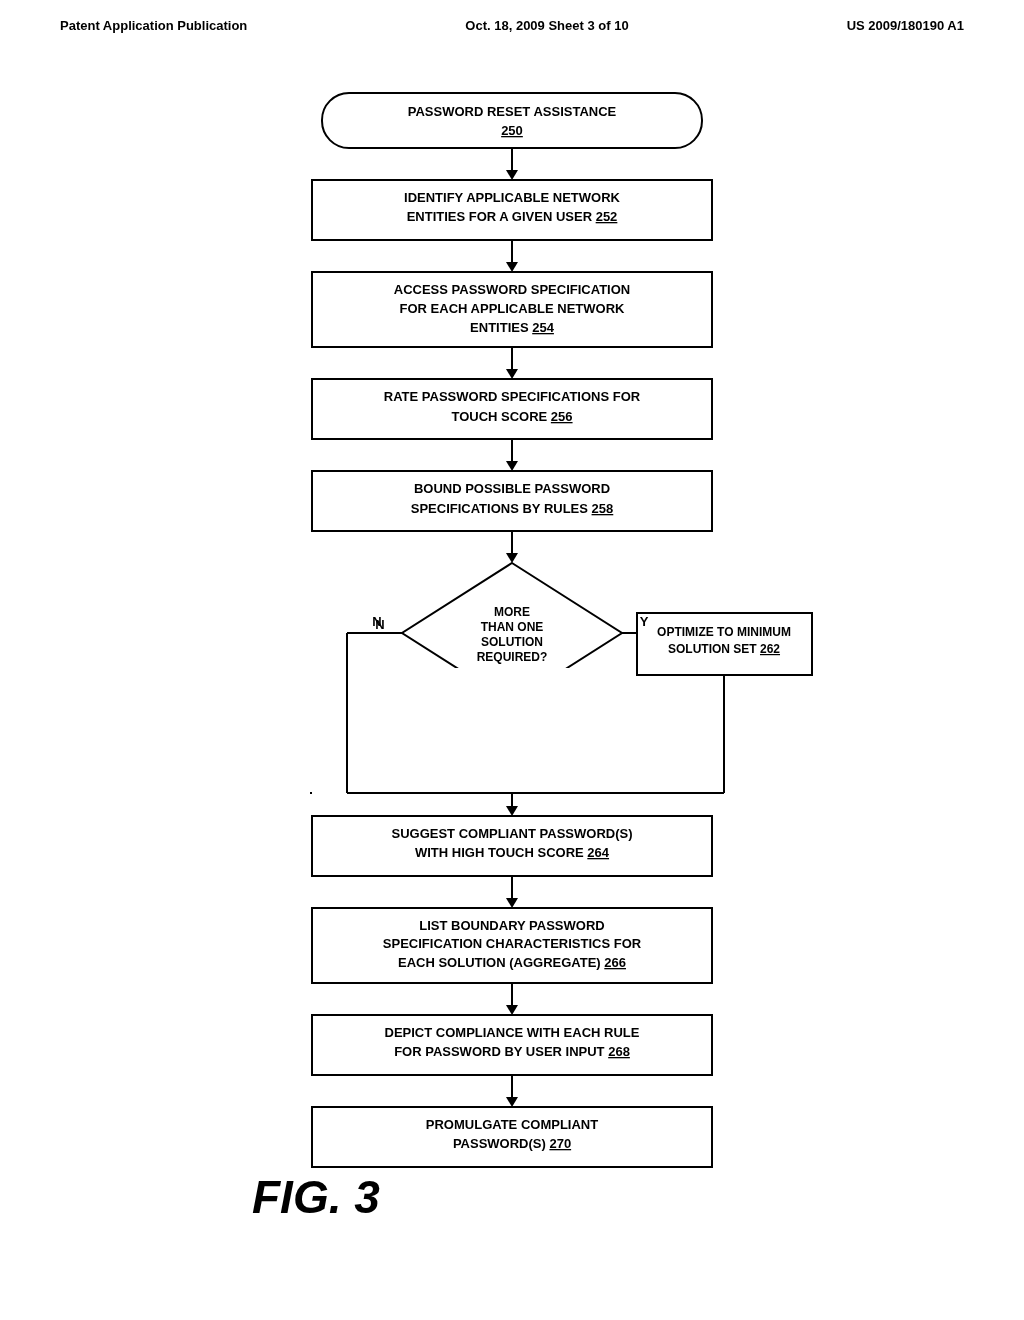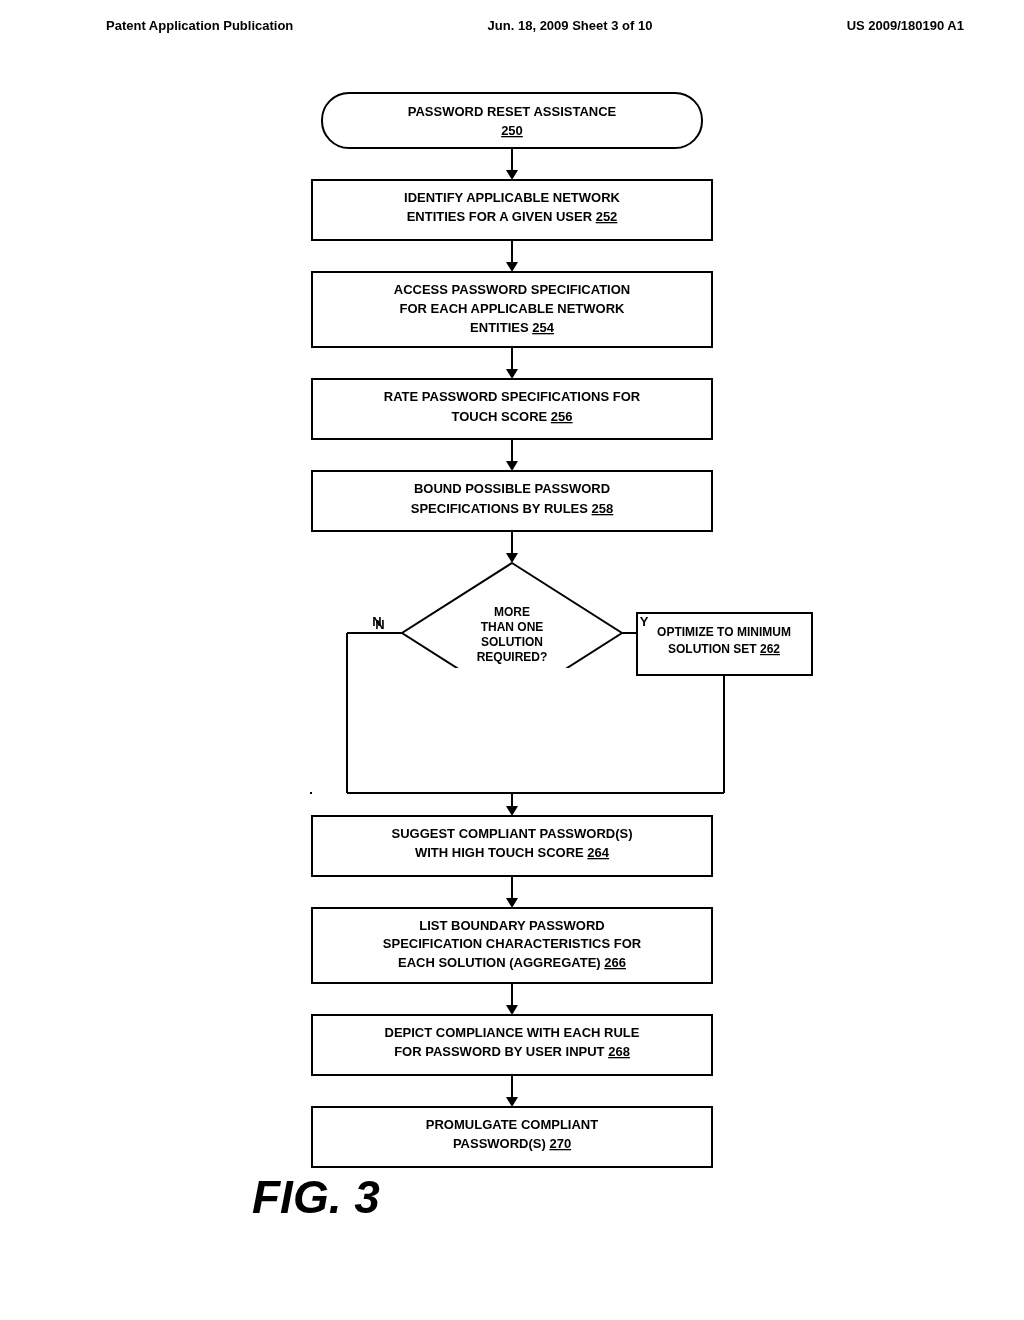--- a/index.html
+++ b/index.html
@@ -15,21 +15,20 @@
       display: flex;
       justify-content: space-between;
       padding: 18px 60px 10px 60px;
       font-size: 13px;
       font-weight: bold;
       border-bottom: none;
     }
 
     .header-left, .header-center, .header-right {
       font-size: 13px;
-      margin-left: 46px;
     }
 
     .diagram-container {
       display: flex;
       flex-direction: column;
       align-items: center;
       padding: 30px 0 20px 0;
       position: relative;
     }
 
@@ -37,21 +36,21 @@
     .flowchart-svg {
       display: block;
       margin: 0 auto;
     }
   </style>
 </head>
 <body>
 
 <div class="header">
   <span class="header-left">Patent Application Publication</span>
-  <span class="header-center">Jun. 18, 2009  Sheet 3 of 10</span>
+  <span class="header-center">Oct. 18, 2009  Sheet 3 of 10</span>
   <span class="header-right">US 2009/180190 A1</span>
 </div>
 
 <div class="diagram-container">
   <svg class="flowchart-svg" width="700" height="1160" viewBox="0 0 700 1160">
 
     <rect x="160" y="20" width="380" height="55" rx="27" ry="27" fill="white" stroke="black" stroke-width="2"></rect>
     <text x="350" y="43" text-anchor="middle" font-family="Arial" font-size="13" font-weight="bold">PASSWORD RESET ASSISTANCE</text>
     <text x="350" y="62" text-anchor="middle" font-family="Arial" font-size="13" font-weight="bold" text-decoration="underline">250</text>
 

